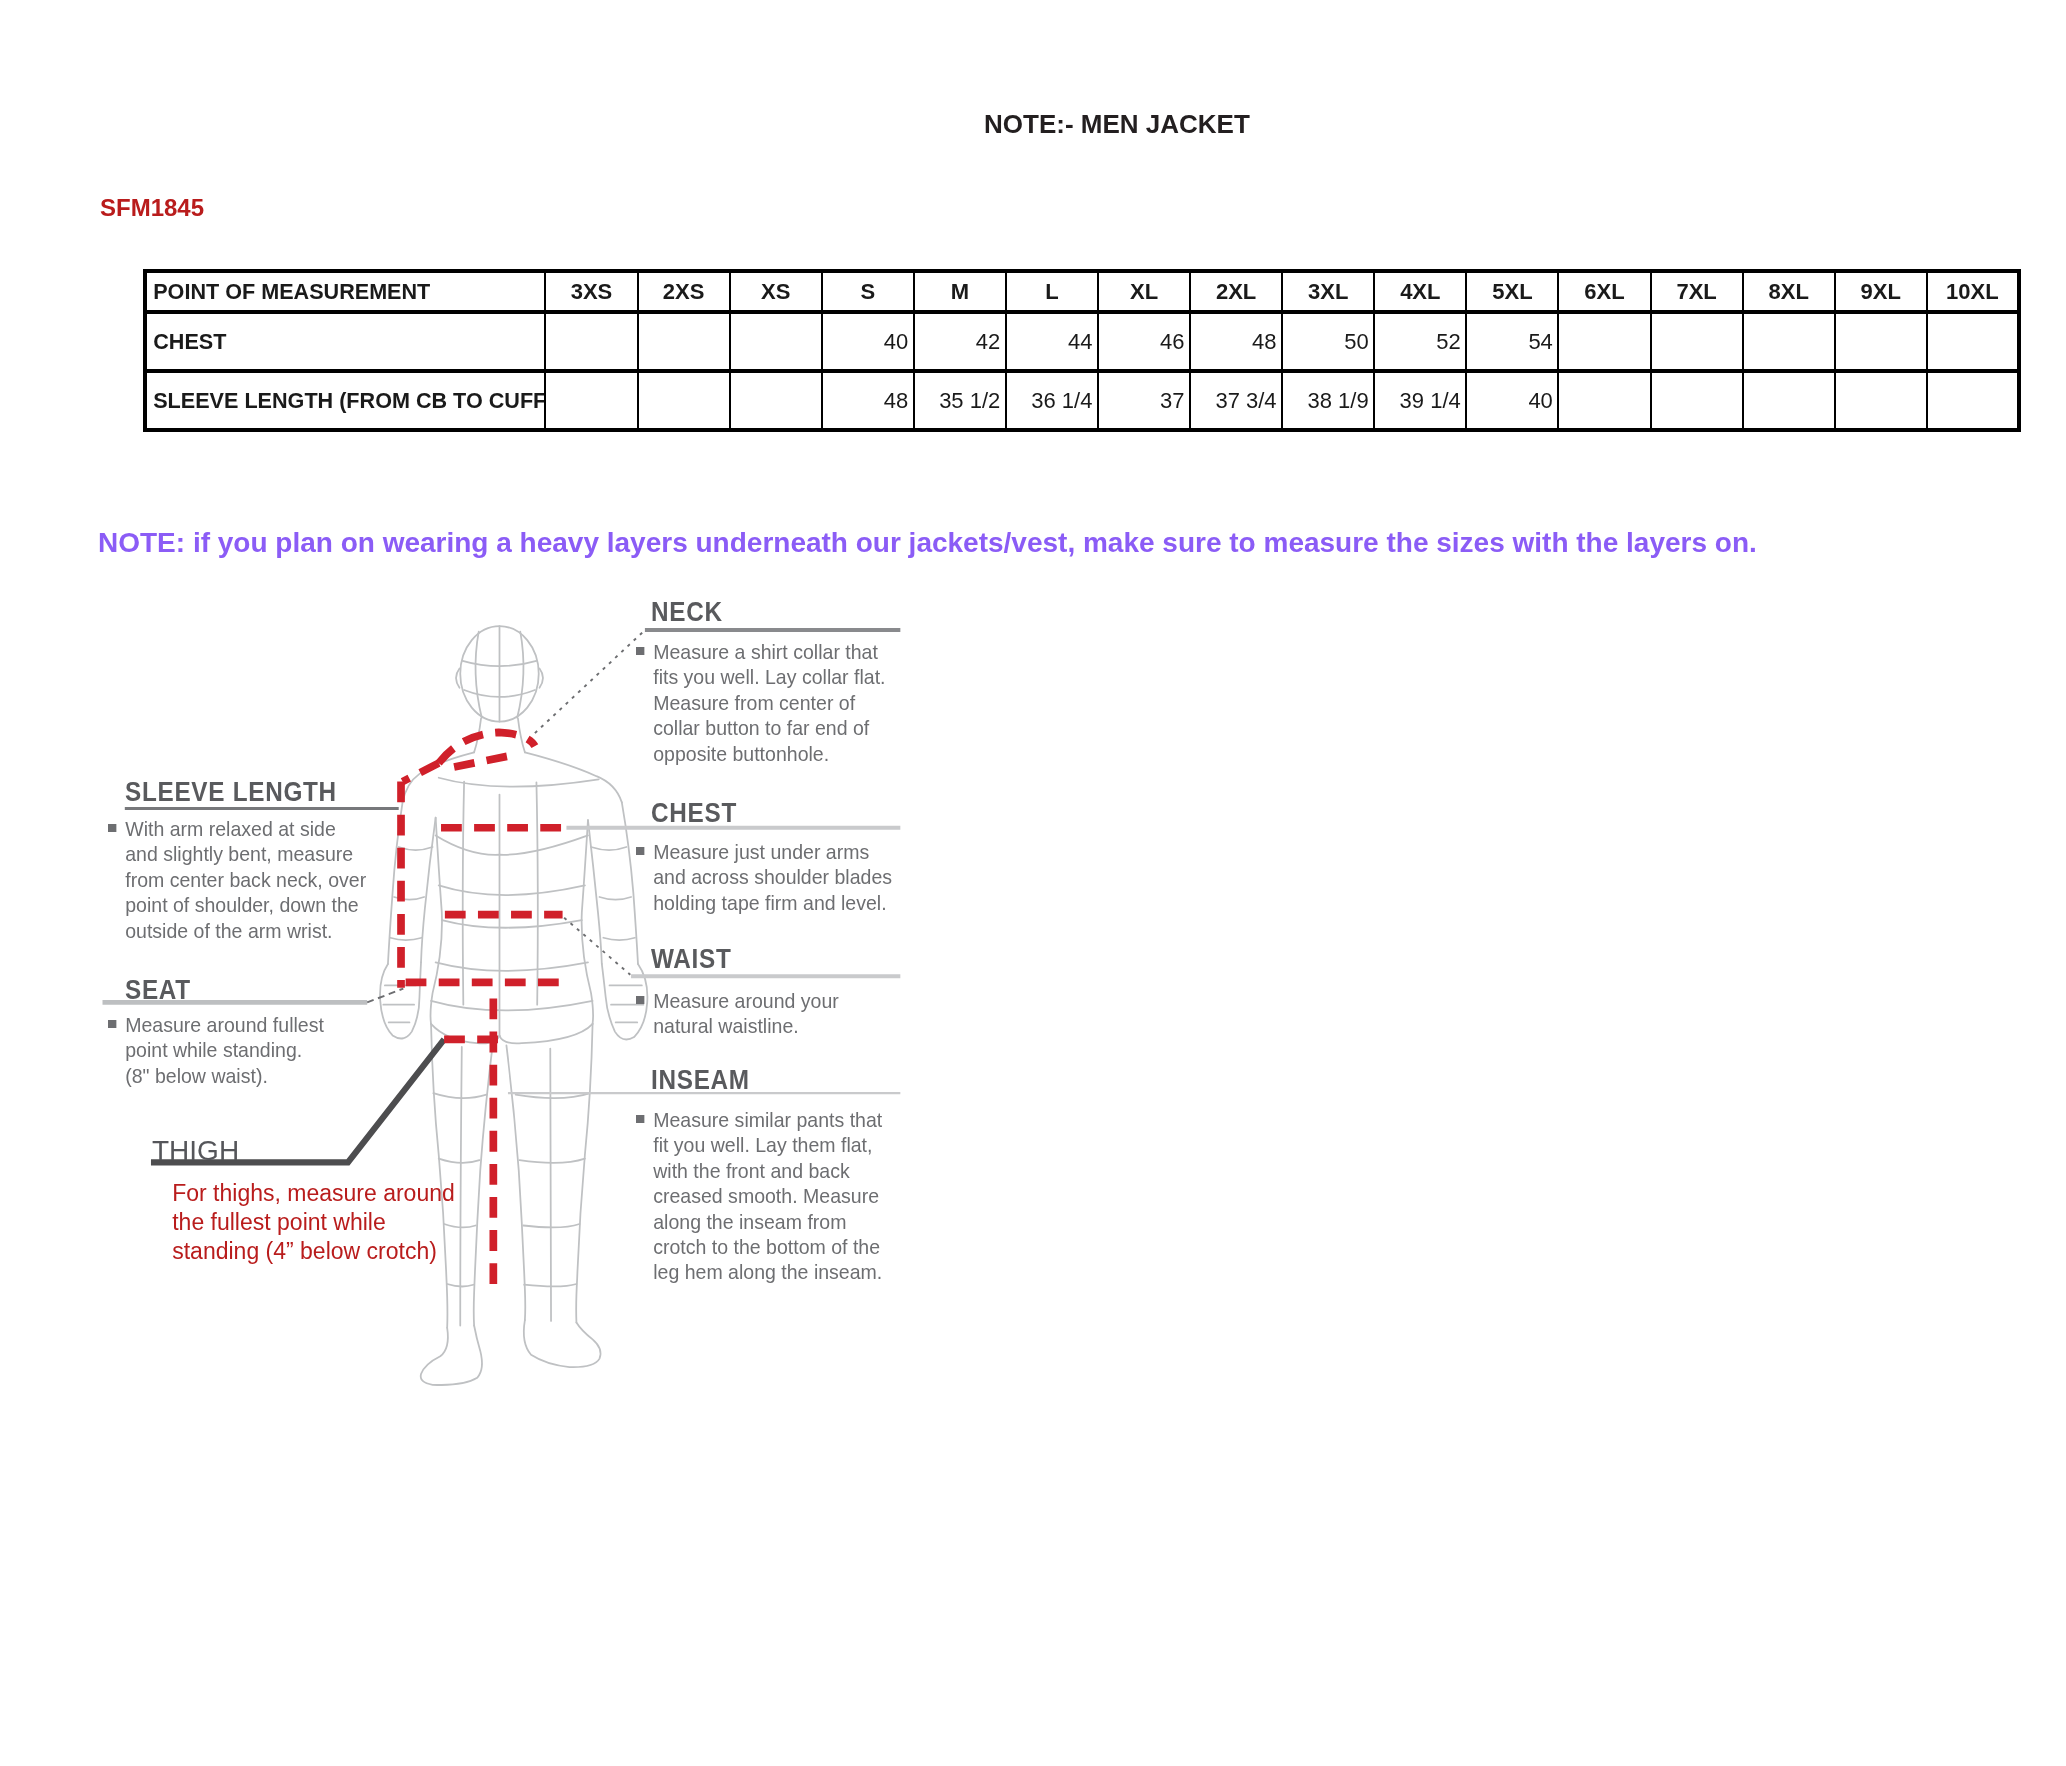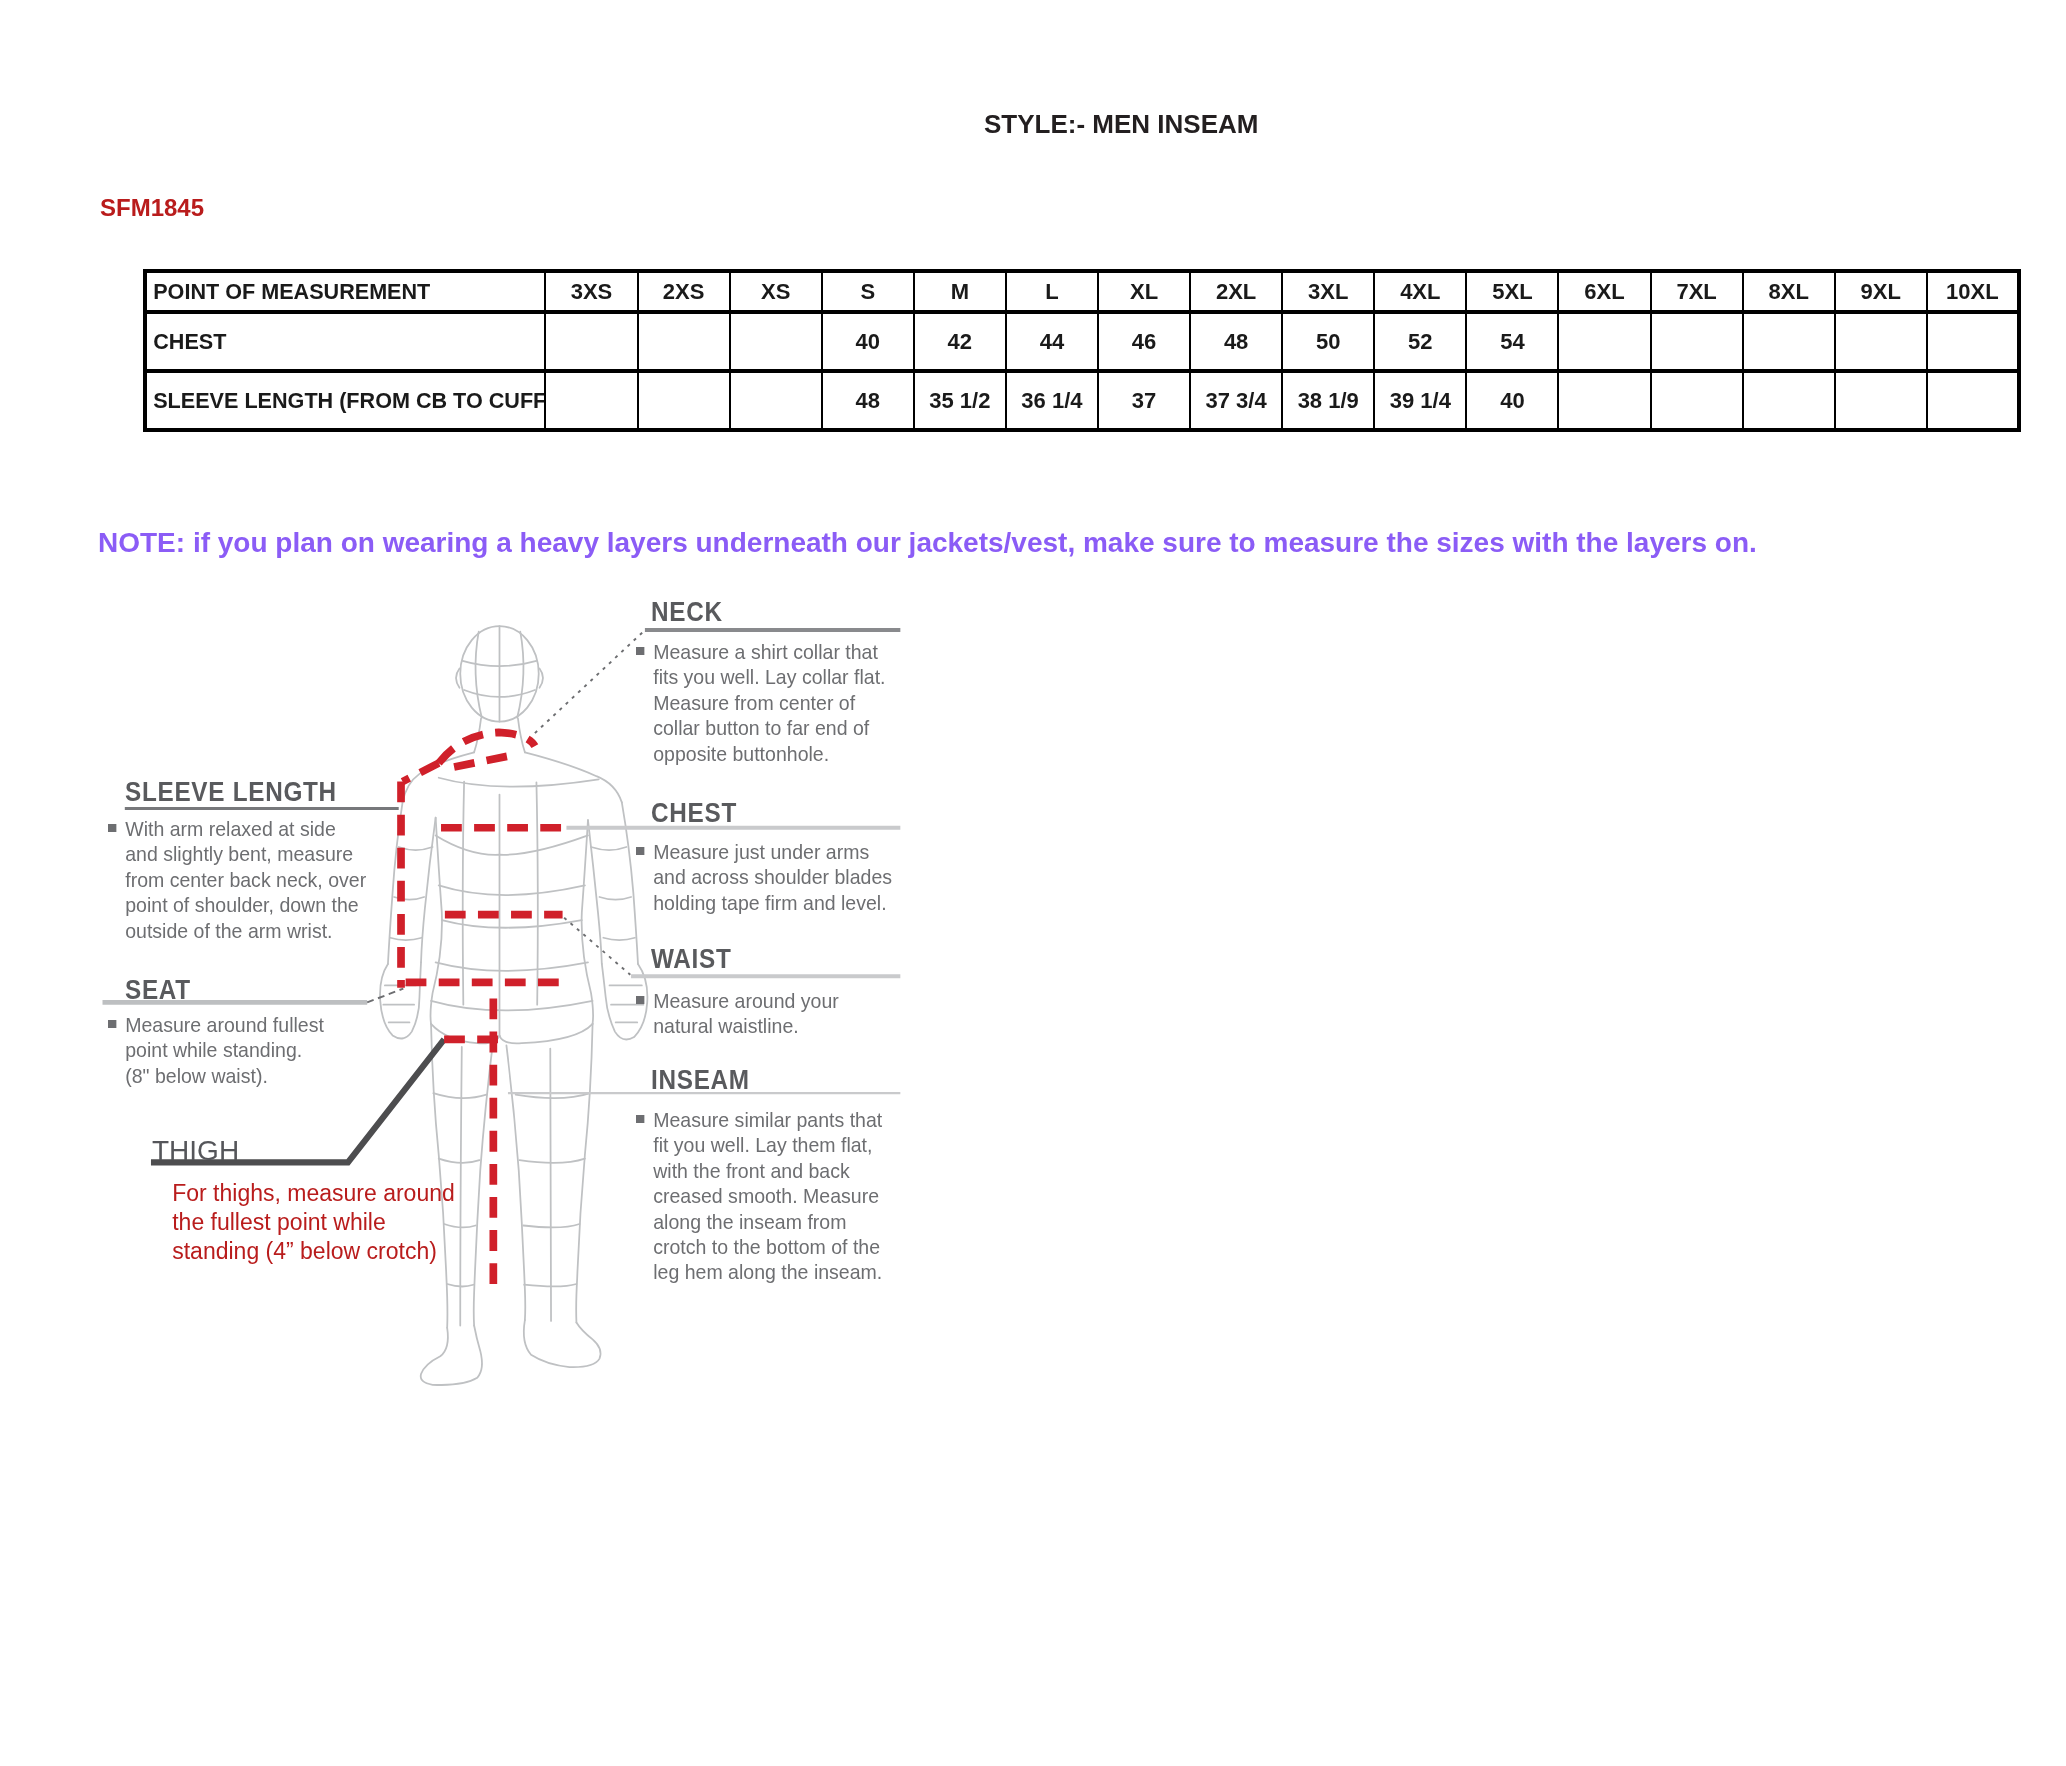--- a/index.html
+++ b/index.html
@@ -18,21 +18,21 @@
     border-left:2.3px solid #000;border-right:2.3px solid #000;
     border-top:4.6px solid #000;border-bottom:4.6px solid #000;
     font-size:22px;padding:0 4.6px;background:#fff;overflow:hidden;white-space:nowrap;
   }
   table.size-table thead tr{height:41px;}
   table.size-table tbody tr{height:59px;}
   table.size-table th.row-label,table.size-table td.row-label{
     text-align:left;font-weight:700;padding-left:6.2px;font-size:21.6px;
   }
   table.size-table thead th{font-weight:700;text-align:center;}
-  table.size-table td.size-cell{font-weight:700;text-align:center;}
+  table.size-table td.size-cell{font-weight:400;text-align:right;}
   
   .guide-heading{
     font-size:27px;font-weight:700;color:#595a5d;white-space:nowrap;
     transform:scaleX(0.9);transform-origin:left top;letter-spacing:0.8px;
   }
   .guide-heading.plain{
     font-weight:400;transform:none;letter-spacing:0;color:#55565a;font-size:28px;
   }
   .guide-text{
     display:flex;align-items:flex-start;color:#6d6e71;
@@ -44,21 +44,21 @@
   .guide-text .bullet{
     width:8.5px;height:8.5px;background:#6d6e71;flex:none;margin:7.7px 10px 0 0;display:block;
   }
   .guide-text.plain{transform:none;color:#b91c1c;justify-content:center;}
   .guide-text.plain .gt{font-size:23px;line-height:29px;white-space:pre-line;}
   svg.diagram{position:absolute;left:77px;top:570px;}
 </style>
 </head>
 <body>
 
-<div class="abs doc-title" style="left:984px;top:109px;">STYLE:- MEN INSEAM</div>
+<div class="abs doc-title" style="left:984px;top:109px;">NOTE:- MEN JACKET</div>
 
 <div class="abs style-code" style="left:100px;top:194px;">SFM1845</div>
 
 <div class="abs" style="left:95px;top:269px;padding-left:48px;">
   <table class="size-table">
     <colgroup>
       <col style="width:400px">
       <col span="16" style="width:92px">
     </colgroup>
     <thead>

